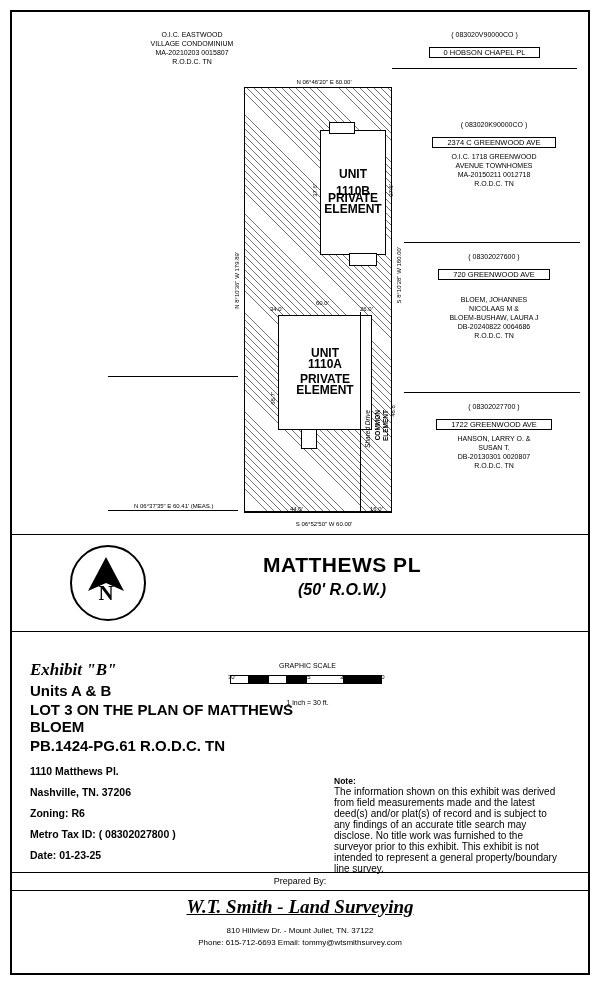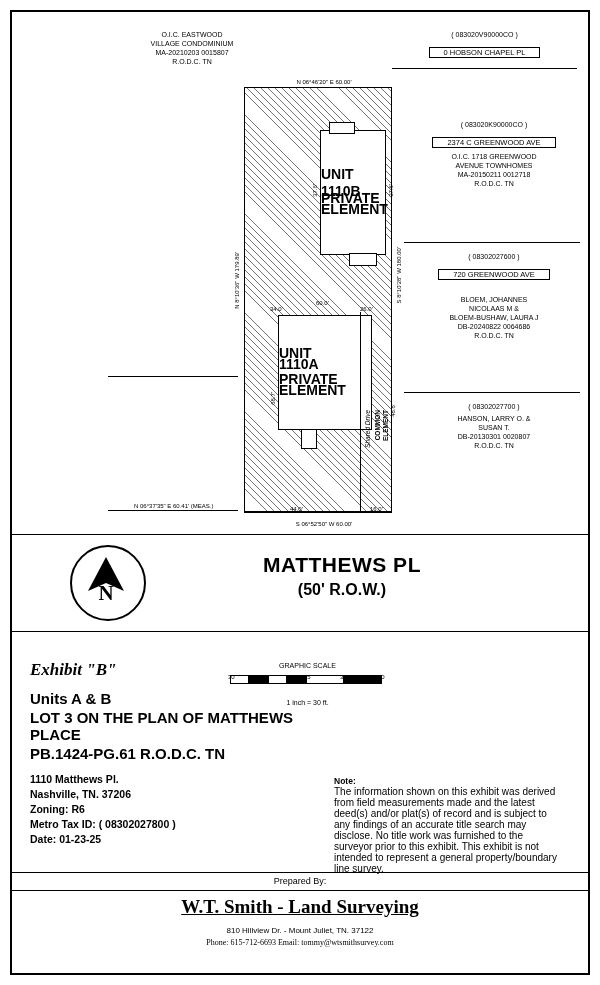--- a/index.html
+++ b/index.html
@@ -11,40 +11,40 @@
   .tiny{font-size:7px;line-height:9px;}
   .xtiny{font-size:6px;line-height:8px;}
   
   #map{position:absolute;left:12px;top:12px;width:576px;height:520px;overflow:hidden;}
   .hline{position:absolute;background:#000;height:1px;}
   
   .hatch{position:absolute;
     background-image:repeating-linear-gradient(45deg,rgba(0,0,0,0.55) 0 0.6px,rgba(0,0,0,0) 0.6px 5px);
     border:1px solid #000;box-sizing:border-box;}
   .unitbox{position:absolute;background:#fff;border:1.2px solid #000;box-sizing:border-box;}
-  .unitlabel{position:absolute;width:100%;text-align:left;font-weight:bold;font-size:14px;line-height:11px;}
+  .unitlabel{position:absolute;width:100%;text-align:center;font-weight:bold;font-size:12px;line-height:11px;}
   .dimlabel{position:absolute;font-size:6px;line-height:7px;}
   .vtext{position:absolute;font-size:6px;writing-mode:vertical-rl;transform:rotate(180deg);white-space:nowrap;}
   .addrbox{border:1px solid #000;display:inline-block;padding:0 14px;font-size:7.5px;background:#fff;font-weight:normal;}
   
   #streetband{position:absolute;left:12px;top:534px;width:576px;height:98px;border-top:1.5px solid #000;border-bottom:1.5px solid #000;box-sizing:border-box;}
   .streetname{font-size:21px;font-weight:bold;letter-spacing:0.5px;}
-  .rowtext{font-size:16px;font-weight:bold;}
+  .rowtext{font-size:16px;font-weight:bold;font-style:italic;}
   
   .northcircle{position:absolute;width:72px;height:72px;border:2px solid #000;border-radius:50%;}
   
   #titleblock{position:absolute;left:12px;top:632px;width:576px;height:341px;box-sizing:border-box;}
   .exhibit{font-size:17px;font-weight:bold;font-style:italic;font-family:"Liberation Serif",serif;}
   .t-line{font-size:15px;font-weight:bold;}
-  .t-small{font-size:10.5px;font-weight:bold;line-height:15px;}
+  .t-small{font-size:10.5px;font-weight:bold;line-height:15px;margin-top:6px;}
   .sb-cell{display:inline-block;height:9px;box-sizing:border-box;border:1px solid #000;}
   .note-h{font-size:8.5px;font-weight:bold;}
   .note-b{font-size:10px;line-height:11px;}
   .prepared{font-size:9px;}
-  .firm{font-size:19px;font-weight:bold;font-family:"Liberation Serif",serif;text-decoration:underline;text-align:center;}
+  .firm{font-size:19px;font-weight:bold;font-style:italic;font-family:"Liberation Serif",serif;text-decoration:underline;text-align:center;}
   .addr{font-size:8px;}
 </style>
 </head>
 <body>
 
 <div id="sheet">
   <div class="border-outer"></div>
 
   <div id="map">
 
@@ -119,20 +119,21 @@
       <div class="tiny" style="margin-top:14px;">BLOEM, JOHANNES</div>
       <div class="tiny">NICOLAAS M &amp;</div>
       <div class="tiny">BLOEM-BUSHAW, LAURA J</div>
       <div class="tiny">DB-20240822 0064686</div>
       <div class="tiny">R.O.D.C. TN</div>
     </div>
     <div class="hline" style="left:392px;top:380px;width:176px;"></div>
 
     <div class="abs ctr" style="left:392px;top:390px;width:180px;">
       <div class="tiny">( 08302027700 )</div>
+      <div style="margin-top:2px;"><span class="addrbox">1722 GREENWOOD AVE</span></div>
       <div class="tiny" style="margin-top:3px;">HANSON, LARRY O. &amp;</div>
       <div class="tiny">SUSAN T.</div>
       <div class="tiny">DB-20130301 0020807</div>
       <div class="tiny">R.O.D.C. TN</div>
     </div>
 
     <div class="hline" style="left:96px;top:364px;width:130px;"></div>
     <div class="hline" style="left:96px;top:498px;width:130px;"></div>
 
     <div class="hline" style="left:232px;top:75px;width:148px;background:#000;"></div>
@@ -150,23 +151,23 @@
         <polygon points="34,10 52,44 34,36 16,44" fill="#000"></polygon>
       </svg>
       <div class="abs" style="left:0;top:34px;width:68px;text-align:center;font-family:'Liberation Serif',serif;font-size:21px;font-weight:bold;">N</div>
     </div>
   </div>
 
   <div id="titleblock">
 
     <div class="abs" style="left:18px;top:28px;width:330px;">
       <div class="exhibit">Exhibit "B"</div>
-      <div class="t-line" style="margin-top:10px;">Units A &amp; B</div>
+      <div class="t-line" style="margin-top:2px;">Units A &amp; B</div>
       <div class="t-line" style="margin-top:2px;">LOT 3 ON THE PLAN OF MATTHEWS</div>
-      <div class="t-line">PLACE</div>
+      <div class="t-line">BLOEM</div>
       <div class="t-line" style="margin-top:2px;">PB.1424-PG.61 R.O.D.C. TN</div>
       <div class="t-small" style="margin-top:10px;">1110 Matthews Pl.</div>
       <div class="t-small">Nashville, TN. 37206</div>
       <div class="t-small">Zoning: R6</div>
       <div class="t-small">Metro Tax ID: ( 08302027800 )</div>
       <div class="t-small">Date: 01-23-25</div>
     </div>
 
     <div class="abs" style="left:218px;top:30px;width:155px;">
       <div class="ctr" style="font-size:7px;">GRAPHIC SCALE</div>
@@ -196,16 +197,16 @@
     </div>
 
     <div class="abs" style="left:0;top:240px;width:576px;border-top:1.5px solid #000;"></div>
     <div class="abs ctr" style="left:0;top:244px;width:576px;">
       <div class="prepared">Prepared By:</div>
     </div>
     <div class="abs" style="left:0;top:258px;width:576px;border-top:1px solid #000;"></div>
     <div class="abs ctr" style="left:0;top:264px;width:576px;">
       <div class="firm">W.T. Smith - Land Surveying</div>
       <div class="addr" style="margin-top:8px;">810 Hillview Dr. - Mount Juliet, TN. 37122</div>
-      <div class="addr" style="margin-top:3px;font-family:Liberation Serif, serif;">Phone: 615-712-6693   Email: tommy@wtsmithsurvey.com</div>
+      <div class="addr" style="margin-top:3px;">Phone: 615-712-6693   Email: tommy@wtsmithsurvey.com</div>
     </div>
   </div>
 </div>
 
 </body></html>

